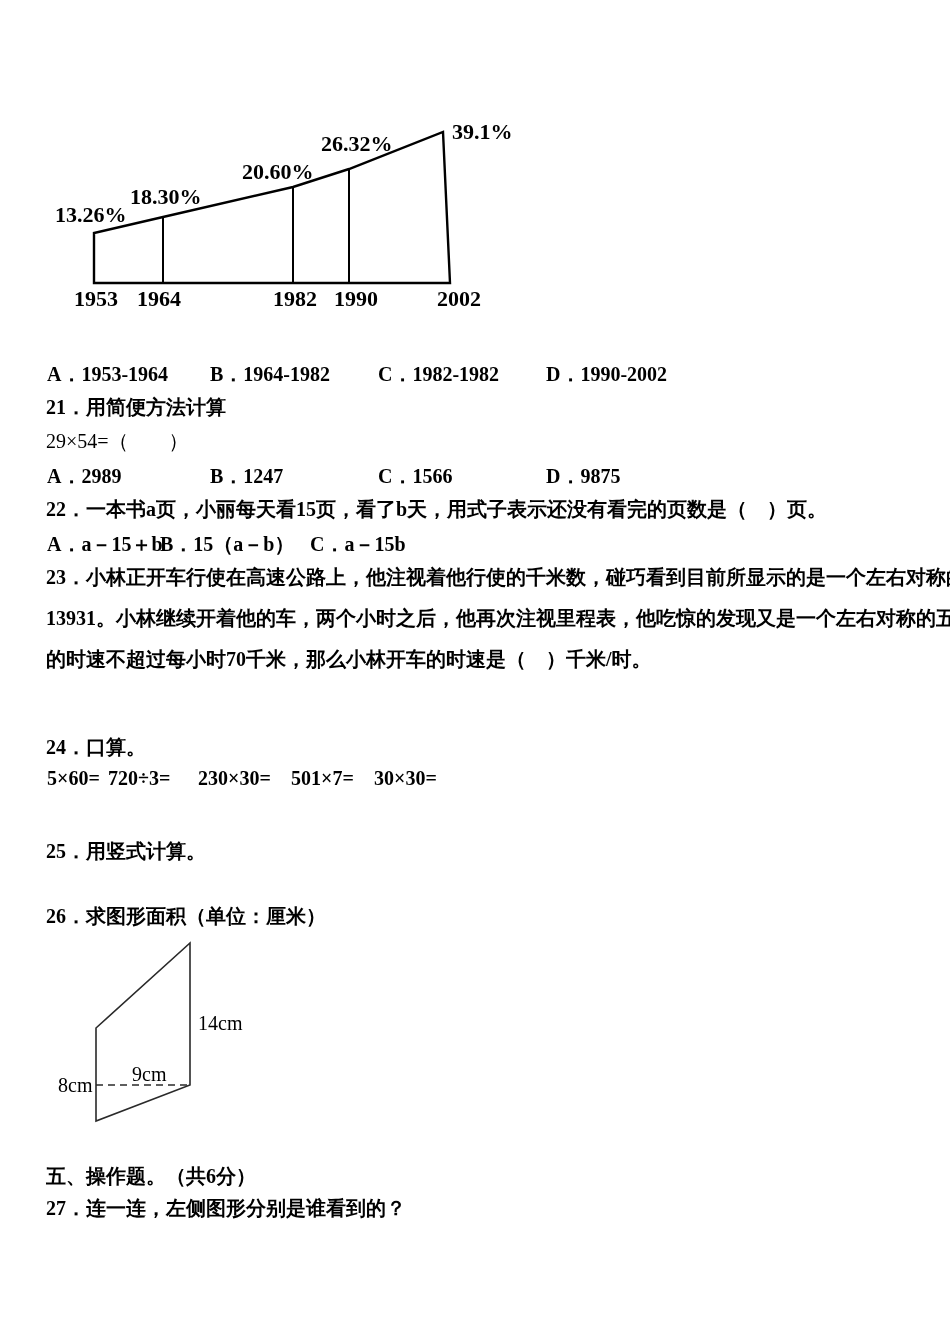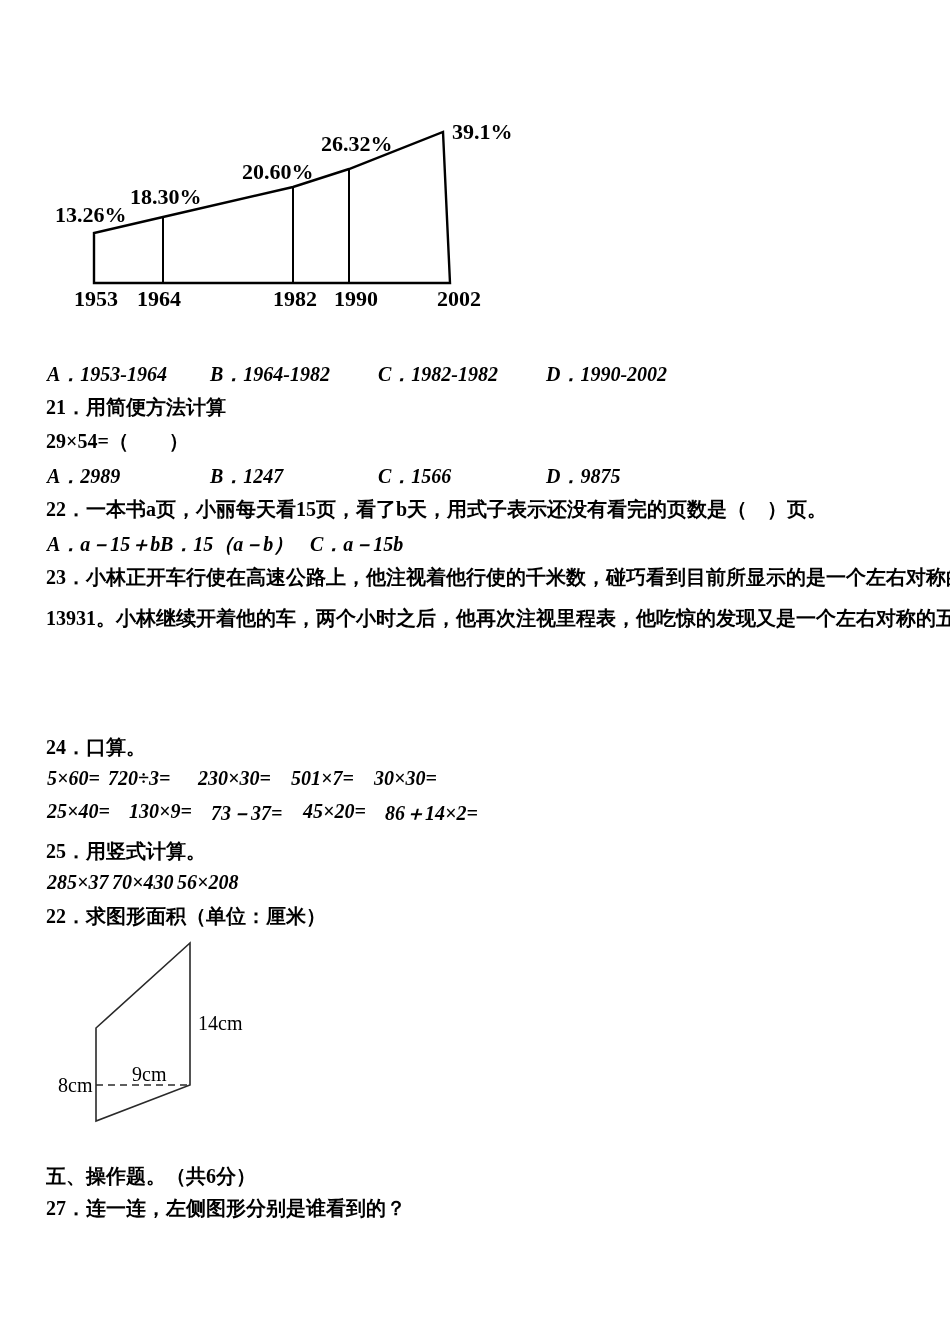--- a/index.html
+++ b/index.html
@@ -10,30 +10,30 @@
     background:#ffffff;
     color:#000000;
     font-family:"Liberation Serif","DejaVu Serif",serif;
     overflow:hidden;
   }
   .ln {
     position:absolute; left:46px;
     font-size:20px; font-weight:600;
     line-height:24px; white-space:pre;
   }
-  .mathline { font-weight:700; }
+  .mathline { font-weight:400; }
   .just {
     width:860px;
     text-align:justify;
     text-align-last:justify;
   }
   .row { position:absolute; left:0; width:950px; height:24px; }
   .row span {
     position:absolute; top:0;
-    font-size:20px; font-weight:700; white-space:pre;font-style:italic;
+    font-size:20px; font-weight:700; white-space:pre;
   }
   svg.overlay { position:absolute; left:0; top:0; }
   svg text { fill:#000000; }
   .chart-text { font-family:"Liberation Serif","DejaVu Serif",serif; }
 </style>
 </head>
 <body>
 
 <div class="page">
 
@@ -85,43 +85,32 @@
 
   <div class="ln" style="top:497px">22．一本书a页，小丽每天看15页，看了b天，用式子表示还没有看完的页数是（　）页。</div>
   <div class="row" style="top:531px">
     <span style="left:47px">A．a－15＋b</span>
     <span style="left:160px">B．15（a－b）</span>
     <span style="left:310px">C．a－15b</span>
   </div>
 
   <div class="ln just" style="top:565px">23．小林正开车行使在高速公路上，他注视着他行使的千米数，碰巧看到目前所显示的是一个左右对称的五位数</div>
   <div class="ln just" style="top:606px">13931。小林继续开着他的车，两个小时之后，他再次注视里程表，他吃惊的发现又是一个左右对称的五位数。假设他</div>
+  <div class="ln" style="top:647px">的时速不超过每小时70千米，那么小林开车的时速是（　）千米/时。</div>
 
 
   <div class="ln" style="top:735px">24．口算。</div>
   <div class="row" style="top:767px">
     <span style="left:47px">5×60=</span>
     <span style="left:108px">720÷3=</span>
     <span style="left:198px">230×30=</span>
     <span style="left:291px">501×7=</span>
     <span style="left:374px">30×30=</span>
   </div>
-  <div class="row" style="top:800px">
-    <span style="left:47px">25×40=</span>
-    <span style="left:129px">130×9=</span>
-    <span style="left:211px">73－37=</span>
-    <span style="left:303px">45×20=</span>
-    <span style="left:385px">86＋14×2=</span>
-  </div>
 
   <div class="ln" style="top:839px">25．用竖式计算。</div>
-  <div class="row" style="top:871px">
-    <span style="left:47px">285×37</span>
-    <span style="left:112px">70×430</span>
-    <span style="left:177px">56×208</span>
-  </div>
 
-  <div class="ln" style="top:904px">22．求图形面积（单位：厘米）</div>
+  <div class="ln" style="top:904px">26．求图形面积（单位：厘米）</div>
 
   <div class="ln" style="top:1164px">五、操作题。（共6分）</div>
   <div class="ln" style="top:1196px">27．连一连，左侧图形分别是谁看到的？</div>
 
 </div>
 
 </body></html>

